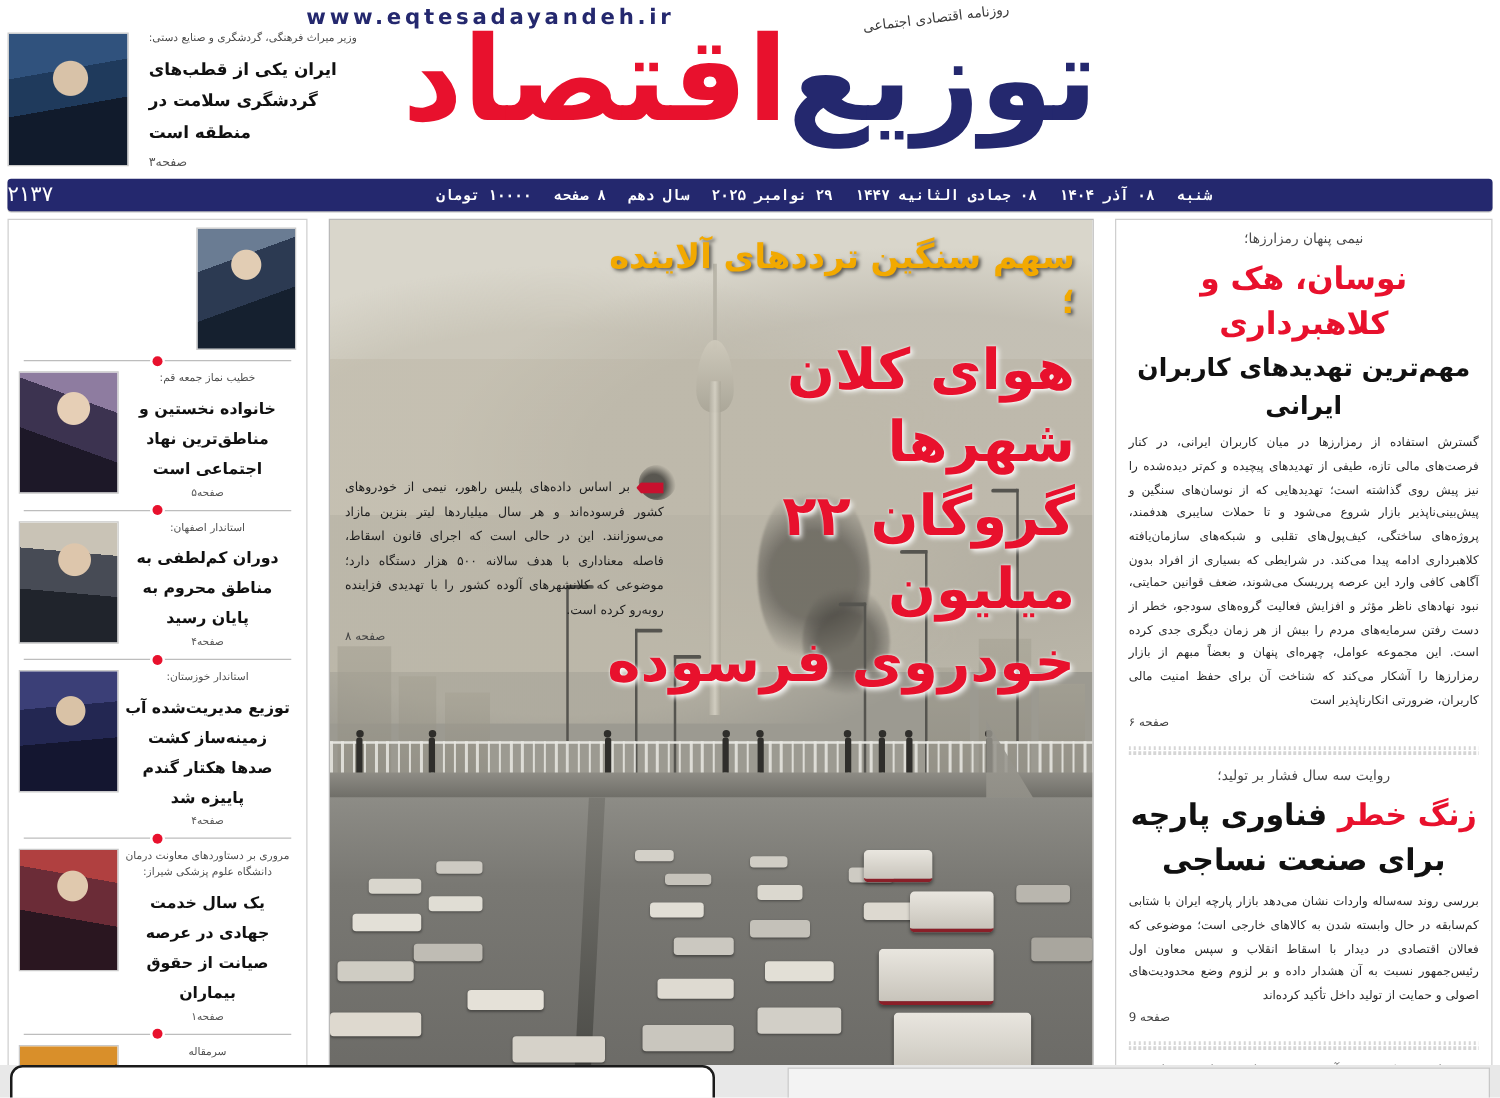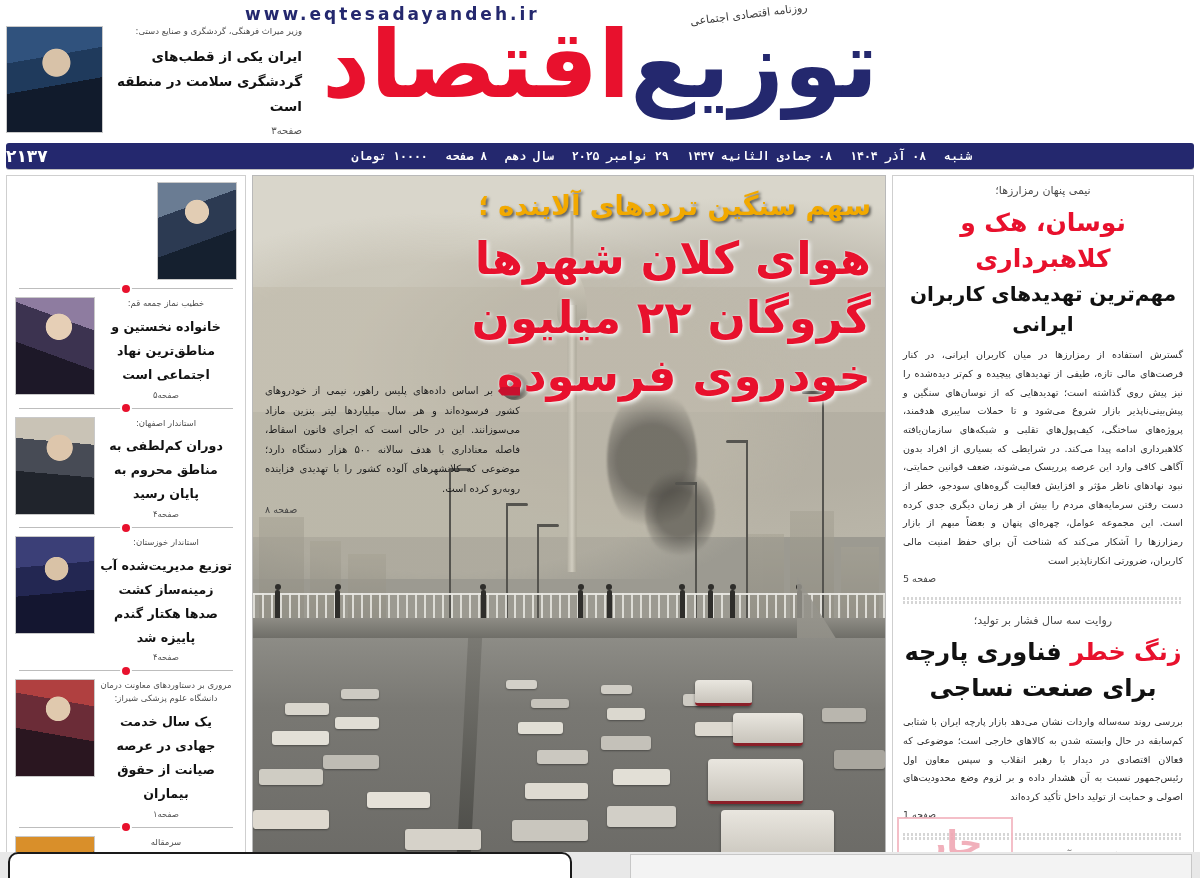--- a/index.html
+++ b/index.html
@@ -52,21 +52,21 @@
 
   
   .hdr-teaser{
     position:absolute;top:26px;
     width:300px;height:110px;
     display:flex;flex-direction:row;align-items:flex-start;
   }
   .hdr-teaser.left{left:6px;}
   .hdr-teaser.right{right:6px;}
   .hdr-txt{
-    flex:1;text-align:right;padding:0 4px;
+    flex:1;text-align:left;padding:0 16px;
   }
   .hdr-kicker{
     font-size:8.5px;color:#4a4a4a;margin-bottom:7px;line-height:1.3;
     letter-spacing:-0.2px;
   }
   .hdr-title{
     font-size:13.5px;font-weight:bold;color:#111;
     line-height:1.85;letter-spacing:-0.4px;
   }
   .hdr-page{
@@ -110,21 +110,21 @@
     position:relative;
     margin:0 6px;
     height:26px;
     background:#24286e;
     border-radius:3px;
     color:#fff;
     display:flex;align-items:center;
     box-shadow:0 1px 0 rgba(0,0,0,.25);
   }
   .datebar .issue{
-    font-size:17px;font-weight:bold;padding:0 22px 0 0;letter-spacing:1px;
+    font-size:17px;font-weight:normal;padding:0 22px 0 0;letter-spacing:1px;
   }
   .datebar .dline{
     flex:1;text-align:center;font-size:11.5px;font-weight:bold;
     letter-spacing:0px;padding-left:60px;
   }
   .datebar .dline span{margin:0 7px;font-family:Liberation Mono, monospace;}
 
   
   .body-grid{
     position:relative;
@@ -182,21 +182,21 @@
     position:absolute;left:4px;bottom:4px;
     width:112px;height:46px;
     color:#f0a8b4;font-size:33px;font-weight:bold;
     display:flex;align-items:center;justify-content:center;
     border:2px solid #f3b9c3;
     opacity:.9;pointer-events:none;
   }
 
   
   .col-center{
-    flex:1;margin:0 6px;
+    flex:1;margin:0 17px;
     background:#ffffff;
     border:1px solid #b9b9b9;
     position:relative;overflow:hidden;
     box-sizing:border-box;
   }
   .lead-wrap{
     position:absolute;inset:0;
     background:
       linear-gradient(180deg,#d9d6cb 0 16%,#cdc8ba 16% 34%,#b9b5a8 34% 52%,#9c9a91 52% 66%,#8d8c85 66% 78%,#7b7b76 78% 100%);
   }
@@ -426,42 +426,41 @@
 
   <div class="body-grid">
 
     <div class="col-right">
 
       <div class="rblock">
         <div class="rkicker">نیمی پنهان رمزارزها؛</div>
         <div class="rhead-red">نوسان، هک و کلاهبرداری</div>
         <div class="rhead-black">مهم‌ترین تهدیدهای کاربران ایرانی</div>
         <div class="rbody">گسترش استفاده از رمزارزها در میان کاربران ایرانی، در کنار فرصت‌های مالی تازه، طیفی از تهدیدهای پیچیده و کم‌تر دیده‌شده را نیز پیش روی گذاشته است؛ تهدیدهایی که از نوسان‌های سنگین و پیش‌بینی‌ناپذیر بازار شروع می‌شود و تا حملات سایبری هدفمند، پروژه‌های ساختگی، کیف‌پول‌های تقلبی و شبکه‌های سازمان‌یافته کلاهبرداری ادامه پیدا می‌کند. در شرایطی که بسیاری از افراد بدون آگاهی کافی وارد این عرصه پرریسک می‌شوند، ضعف قوانین حمایتی، نبود نهادهای ناظر مؤثر و افزایش فعالیت گروه‌های سودجو، خطر از دست رفتن سرمایه‌های مردم را بیش از هر زمان دیگری جدی کرده است. این مجموعه عوامل، چهره‌ای پنهان و بعضاً مبهم از بازار رمزارزها را آشکار می‌کند که شناخت آن برای حفظ امنیت مالی کاربران، ضرورتی انکارناپذیر است</div>
-        <div class="rpage">صفحه 5</div>
+        <div class="rpage">صفحه ۶</div>
       </div>
 
       <div class="rsep"></div>
 
       <div class="rblock">
         <div class="rkicker">روایت سه سال فشار بر تولید؛</div>
         <div class="rhead-mix"><em>زنگ خطر</em><span> فناوری پارچه</span></div>
         <div class="rhead-mix">برای صنعت نساجی</div>
-        <div class="rbody">بررسی روند سه‌ساله واردات نشان می‌دهد بازار پارچه ایران با شتابی کم‌سابقه در حال وابسته شدن به کالاهای خارجی است؛ موضوعی که فعالان اقتصادی در دیدار با رهبر انقلاب و سپس معاون اول رئیس‌جمهور نسبت به آن هشدار داده و بر لزوم وضع محدودیت‌های اصولی و حمایت از تولید داخل تأکید کرده‌اند</div>
-        <div class="rpage">صفحه 1</div>
+        <div class="rbody">بررسی روند سه‌ساله واردات نشان می‌دهد بازار پارچه ایران با شتابی کم‌سابقه در حال وابسته شدن به کالاهای خارجی است؛ موضوعی که فعالان اقتصادی در دیدار با اسقاط انقلاب و سپس معاون اول رئیس‌جمهور نسبت به آن هشدار داده و بر لزوم وضع محدودیت‌های اصولی و حمایت از تولید داخل تأکید کرده‌اند</div>
+        <div class="rpage">صفحه 9</div>
       </div>
 
       <div class="rsep"></div>
 
       <div class="rblock">
         <div class="rkicker">هشدار عضو کمیسیون آموزش، تحقیقات و فناوری مجلس:</div>
         <div class="rhead-black" style="font-size:24px">«شاد» همچنان آماده</div>
 
       </div>
 
-      <div class="watermark">جار</div>
     </div>
 
     <div class="col-center">
       <div class="lead-wrap">
         <div class="haze"></div>
 
         <div class="skyline">
           <span class="bldg" style="left:1%;width:7%;height:62%"></span>
           <span class="bldg" style="left:9%;width:5%;height:48%"></span>
           <span class="bldg" style="left:15%;width:6%;height:40%"></span>

